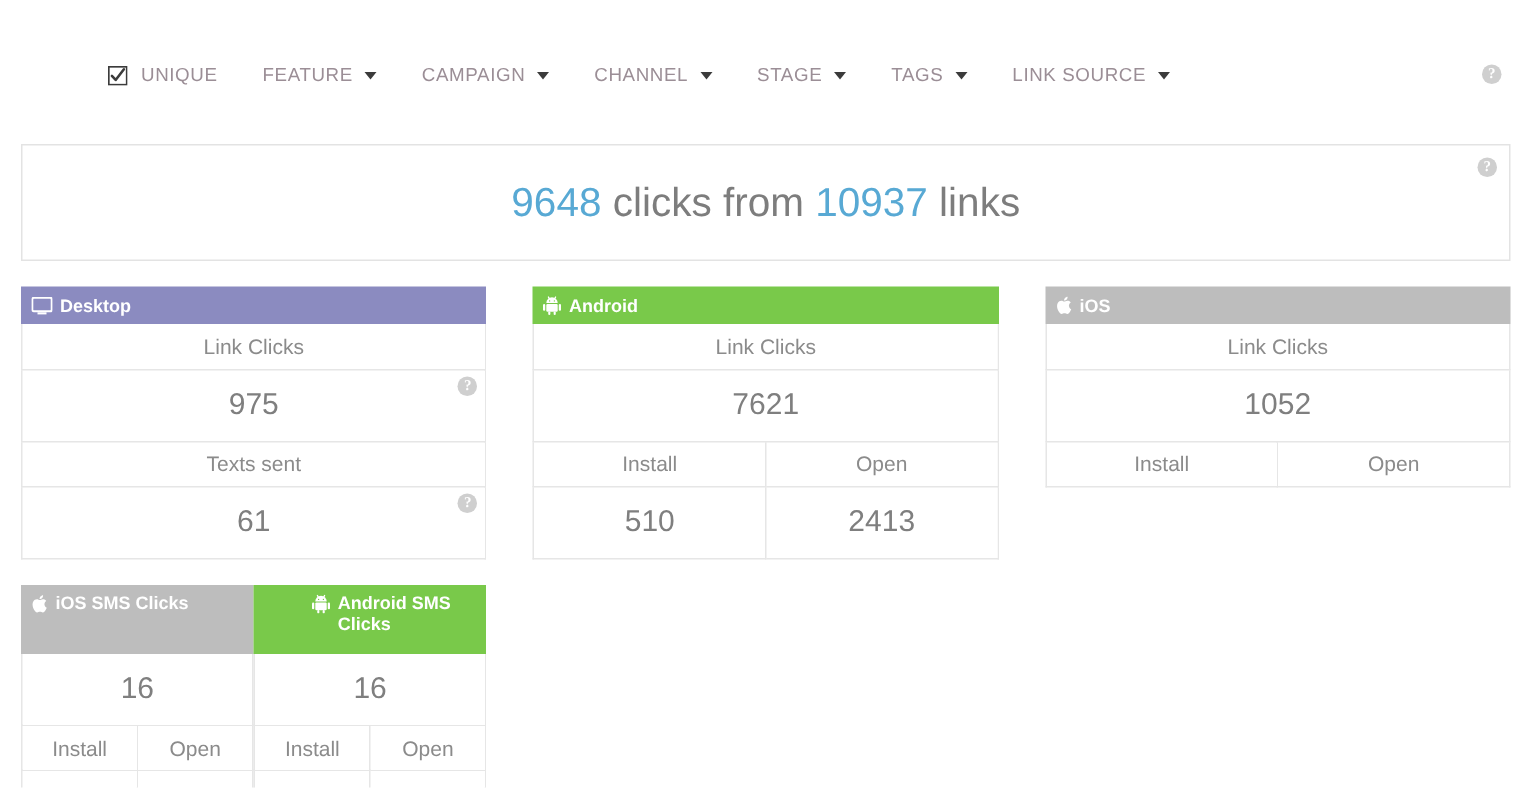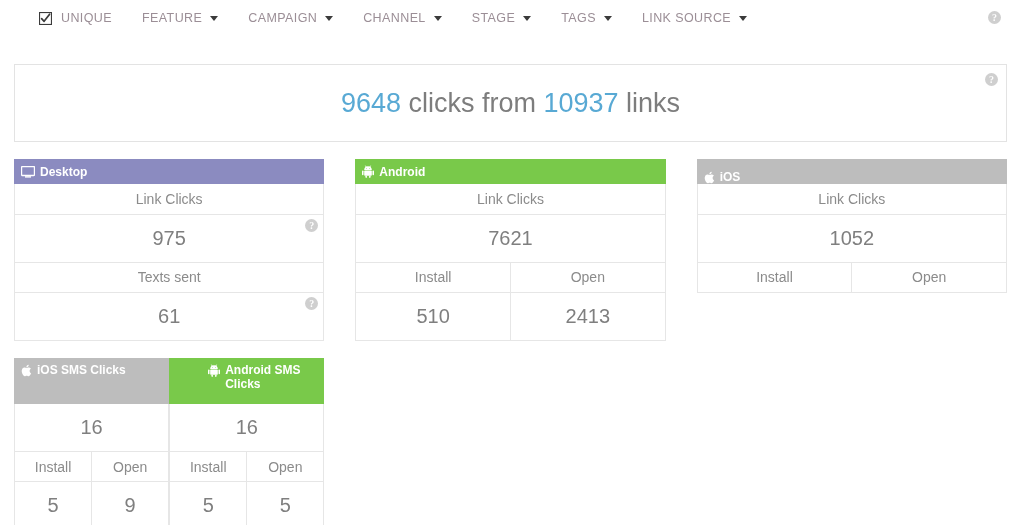--- a/index.html
+++ b/index.html
@@ -10,22 +10,23 @@
     font-family: "Liberation Sans", sans-serif;
     overflow: hidden;
   }
 
   
   .topnav {
     position: relative;
     height: 36px;
     display: flex;
     align-items: center;
-    padding-left: 39px;
+    padding-left: 72px;
     background: #ffffff;
+    margin-top: 32px;
   }
   .nav-item {
     display: flex;
     align-items: center;
     color: #9b8e96;
     font-size: 12.5px;
     letter-spacing: .4px;
     margin-right: 30px;
     cursor: pointer;
     white-space: nowrap;
@@ -103,21 +104,21 @@
     height: 25px;
     display: flex;
     align-items: center;
     padding: 0 7px;
     color: #ffffff;
     font-size: 12px;
     font-weight: bold;
   }
   .card-head.purple { background: #8b8bc0; }
   .card-head.green  { background: #79c94a; }
-  .card-head.gray   { background: #bdbdbd; align-items: flex-end; }
+  .card-head.gray   { background: #bdbdbd; }
   .card-head .pico { margin-right: 5px; display: flex; align-items: center; }
   .card-head .pico svg { display: block; }
 
   table.grid {
     width: 100%;
     border-collapse: collapse;
     table-layout: fixed;
   }
   table.grid td {
     border: 1px solid #e6e6e6;

